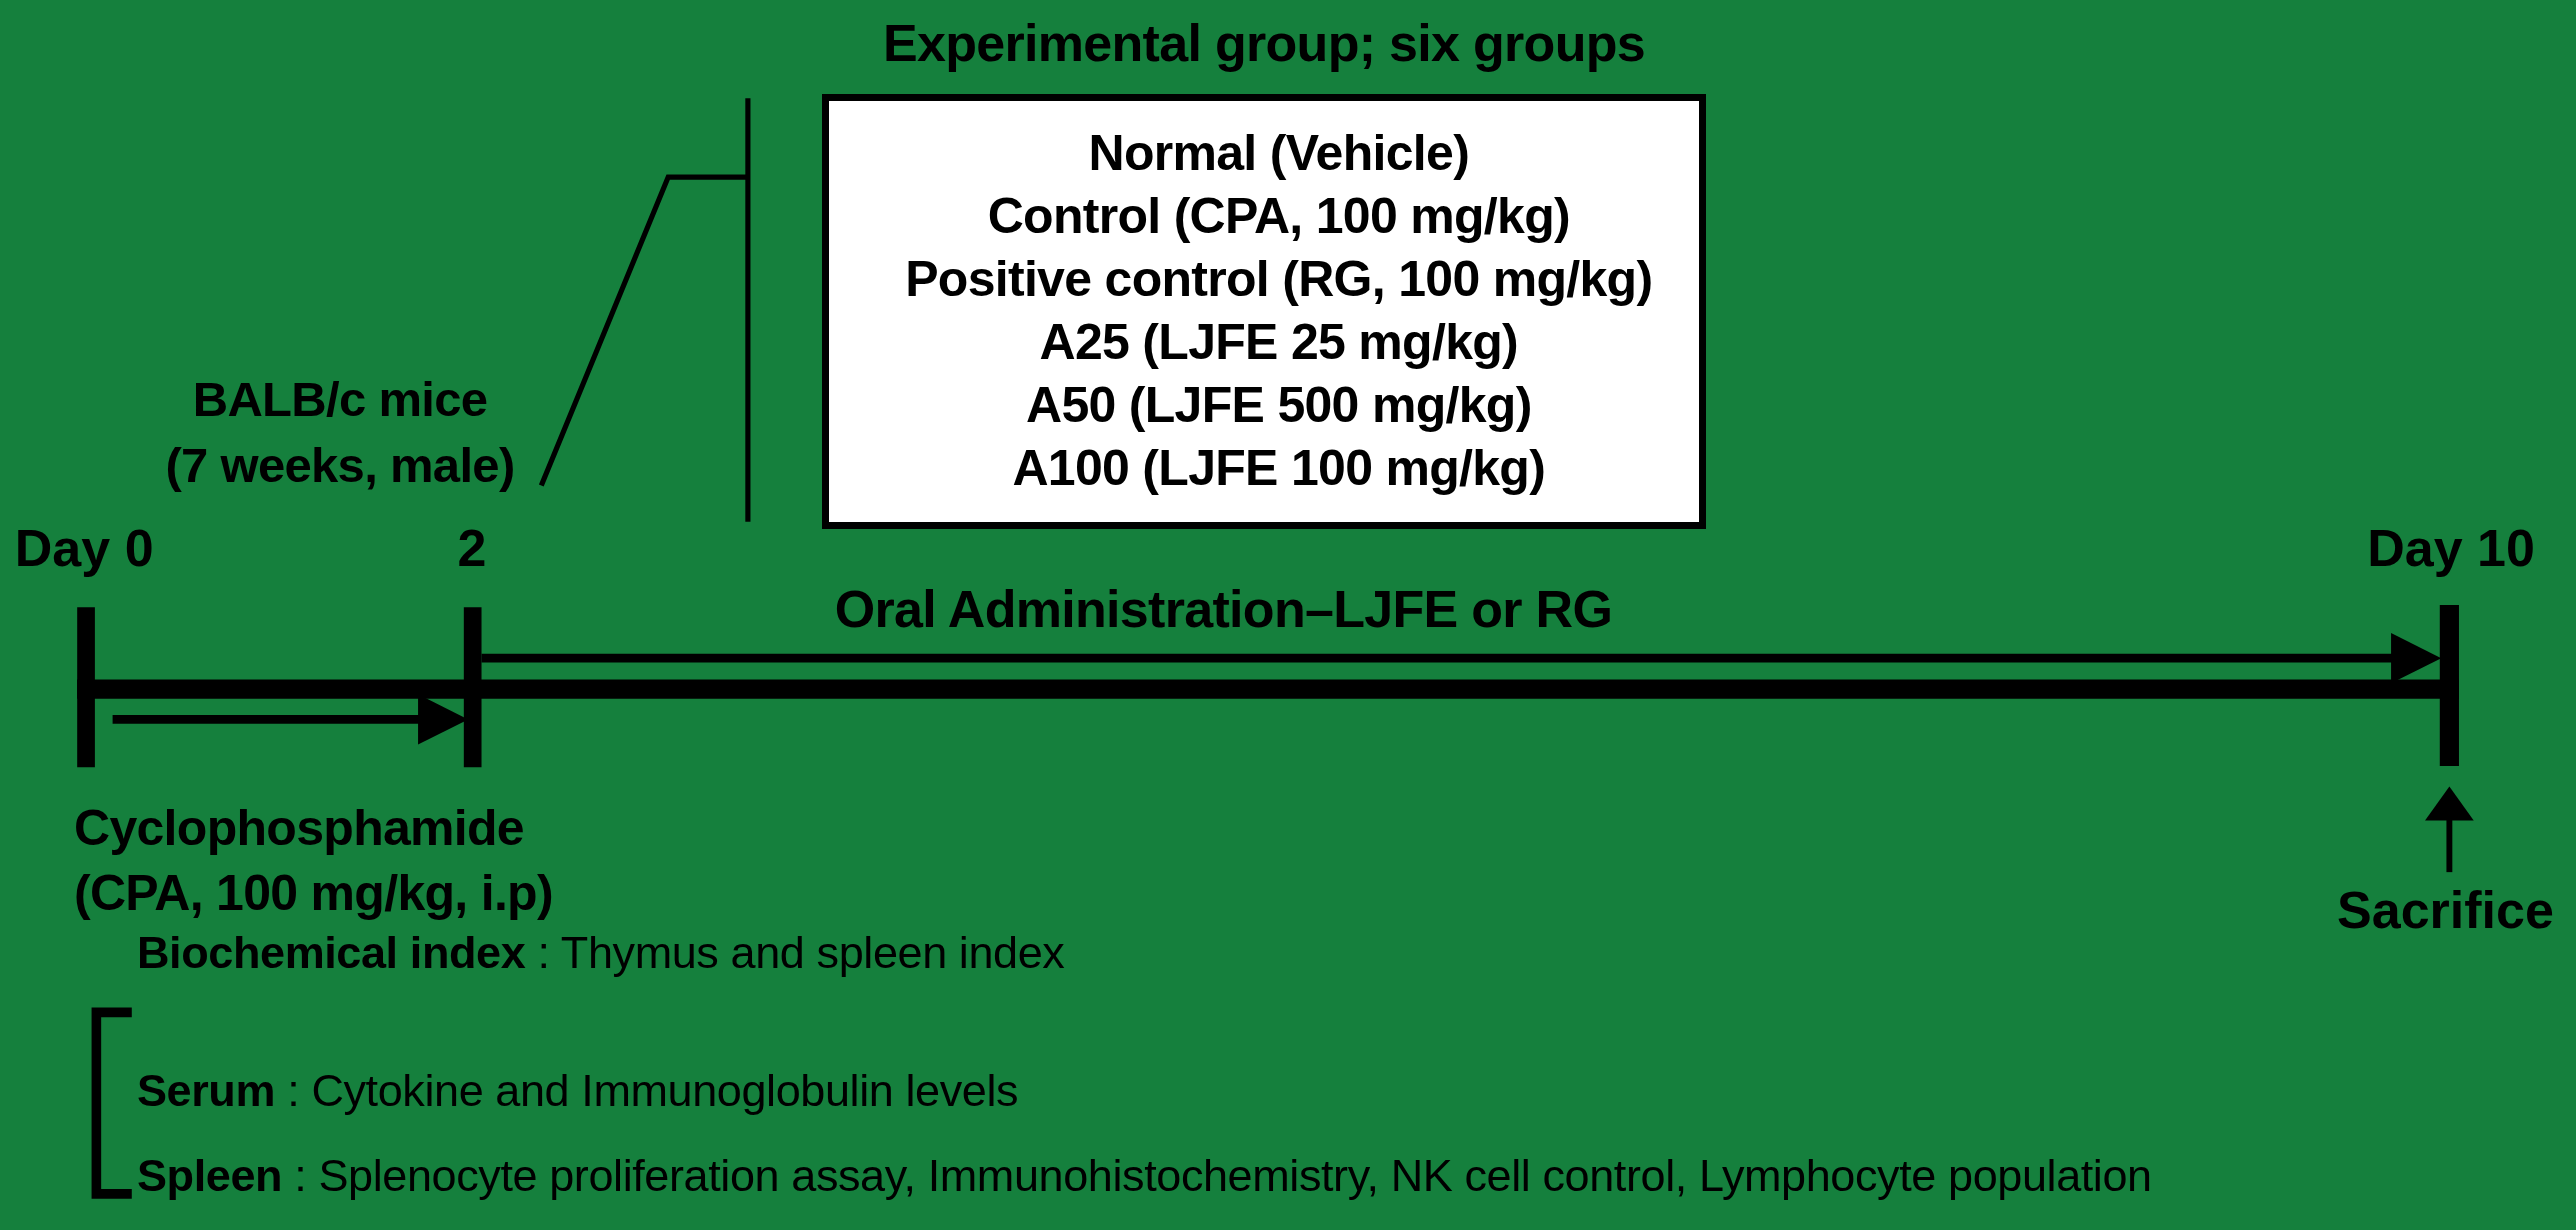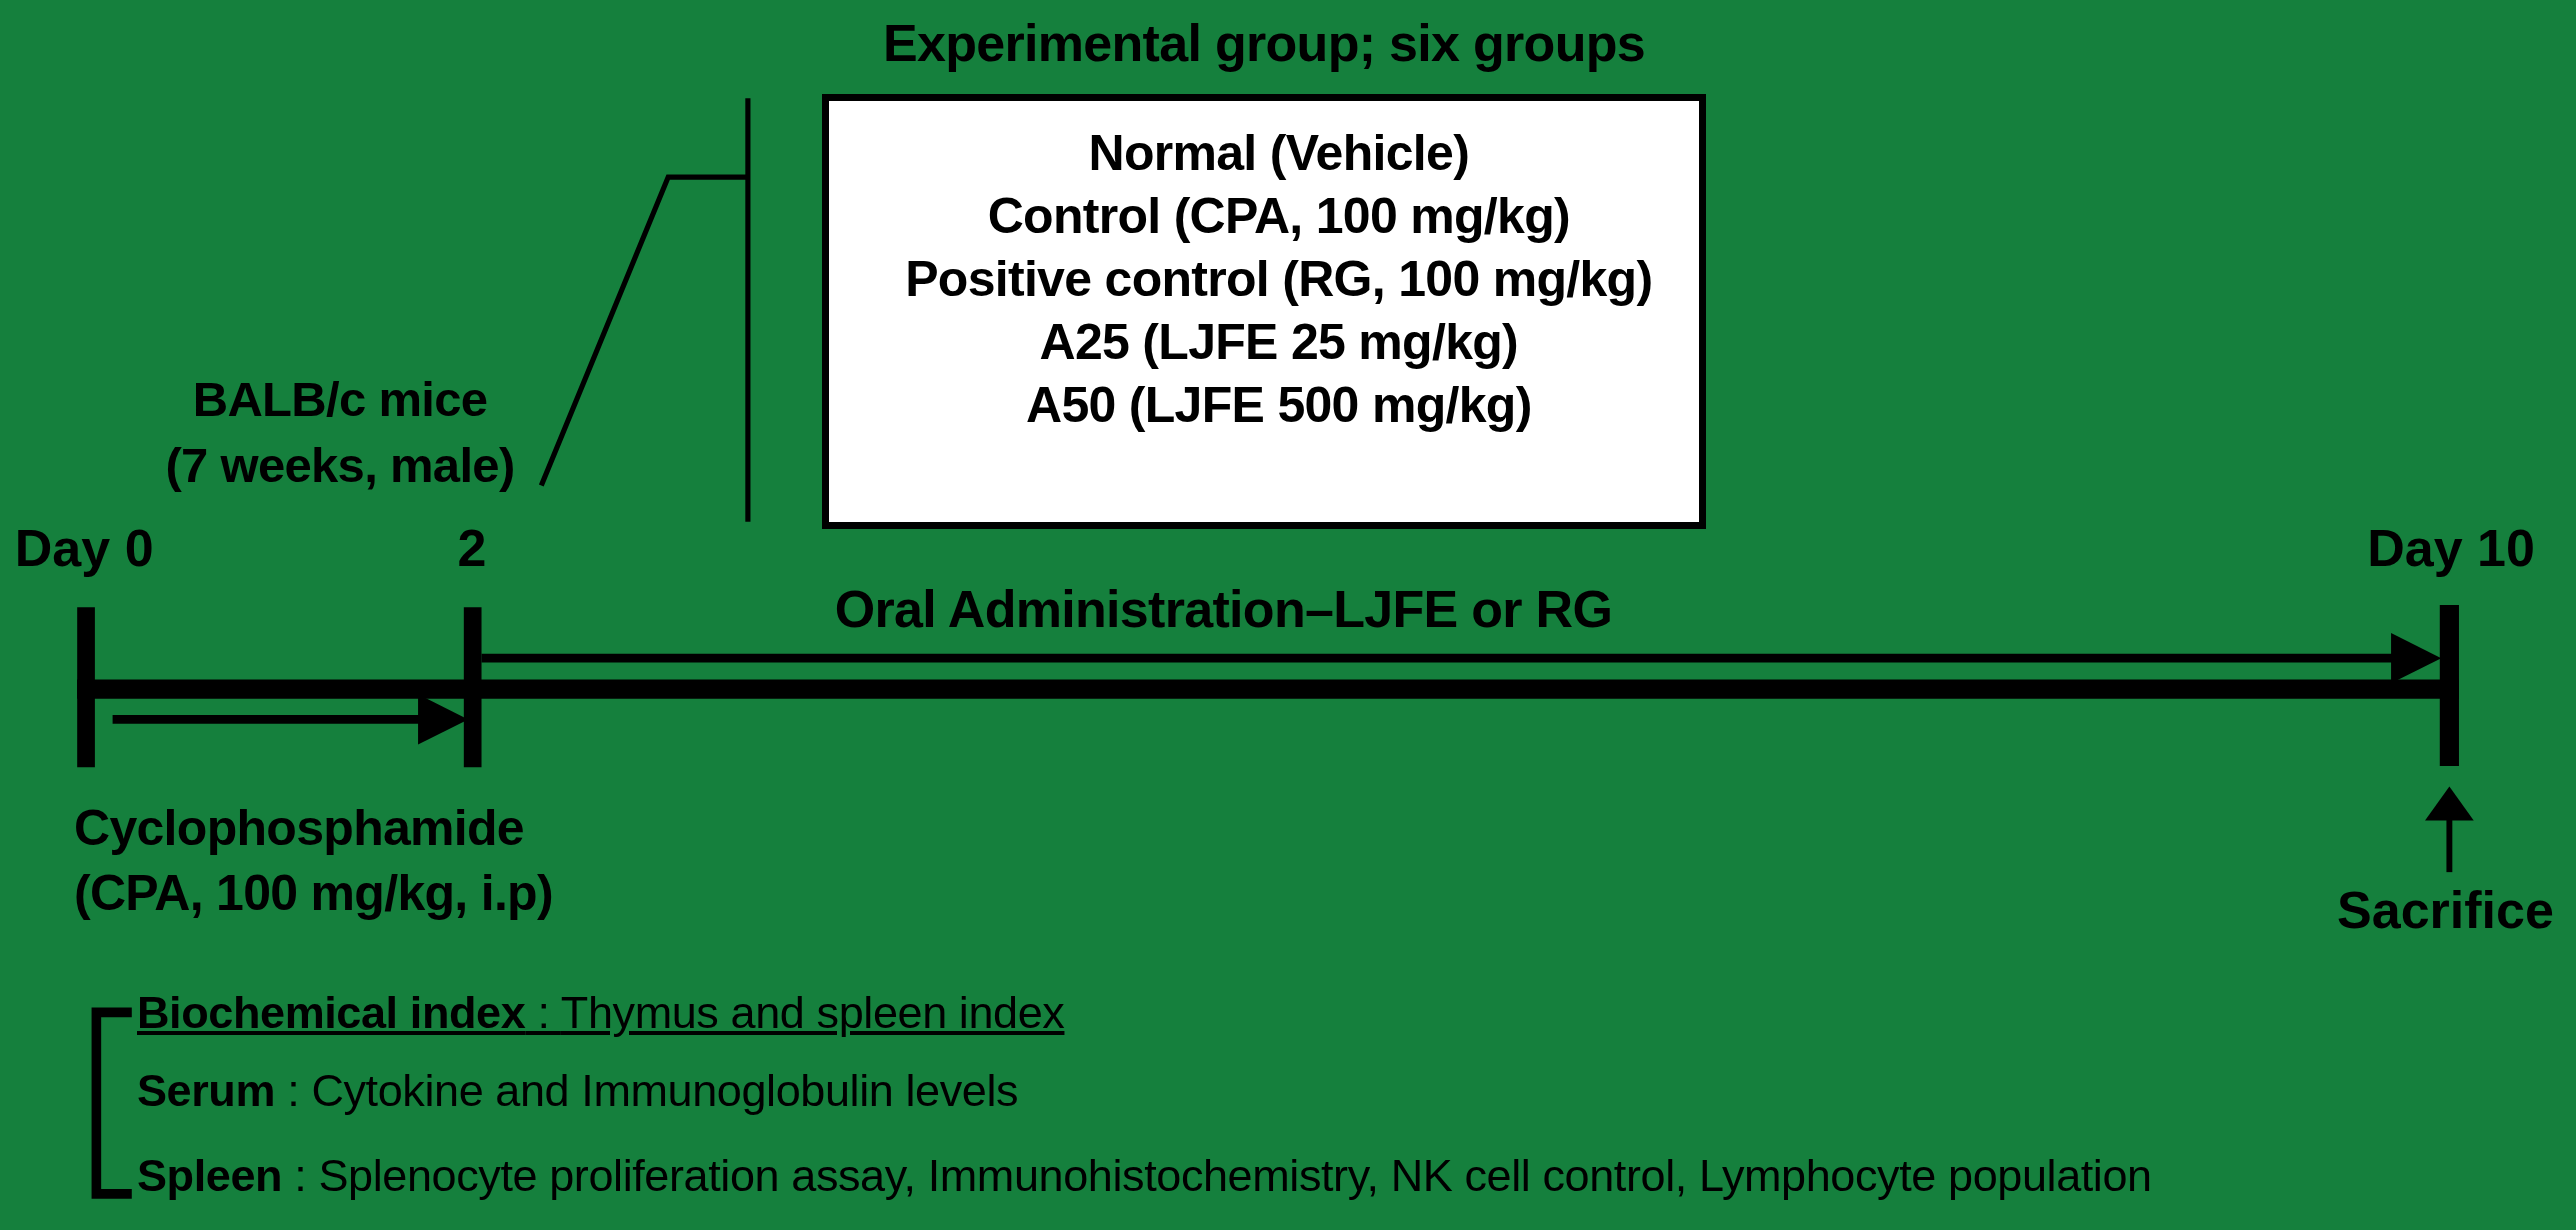--- a/index.html
+++ b/index.html
@@ -51,21 +51,21 @@
   }
   #sacrifice-label {
     left: 2315px; top: 880px; width: 261px;
     font-size: 52px; font-weight: bold; text-align: center;
   }
   .endpoint-line {
     left: 137px; width: 2428px; height: 66px;
     font-size: 45px; line-height: 66px; white-space: nowrap;
     letter-spacing: -0.4px;
   }
-  #endpoint-1 { top: 980px; text-decoration: underline; }
+  #endpoint-1 { top: 920px; }
   #endpoint-2 { top: 1058px; }
   #endpoint-3 { top: 1143px; }
   #diagram-svg { left: 0; top: 0; width: 2576px; height: 1230px; }
   svg .ink { stroke: #000000; }
   svg .fill-ink { fill: #000000; }
 </style>
 </head>
 <body>
 
 <div id="canvas">
@@ -95,20 +95,21 @@
 
   <div id="figure-title" class="abs">Experimental group; six groups</div>
 
   <div id="groups-box" class="abs">
     <div id="groups-list">
       <div>Normal (Vehicle)</div>
       <div>Control (CPA, 100 mg/kg)</div>
       <div>Positive control (RG, 100 mg/kg)</div>
       <div>A25 (LJFE 25 mg/kg)</div>
       <div>A50 (LJFE 500 mg/kg)</div>
+      <div>A100 (LJFE 100 mg/kg)</div>
     </div>
   </div>
 
   <div id="subject-label" class="abs">
     <div>BALB/c mice</div>
     <div>(7 weeks, male)</div>
   </div>
 
   <div id="day0-label" class="abs">Day 0</div>
   <div id="day2-label" class="abs">2</div>

